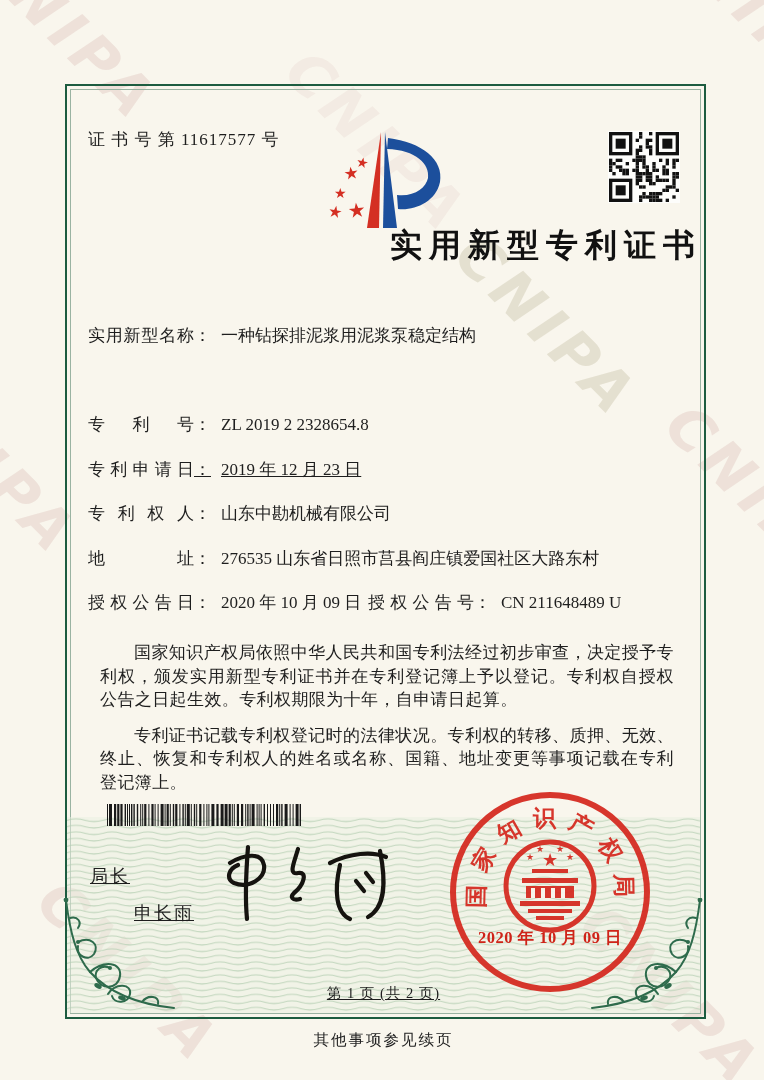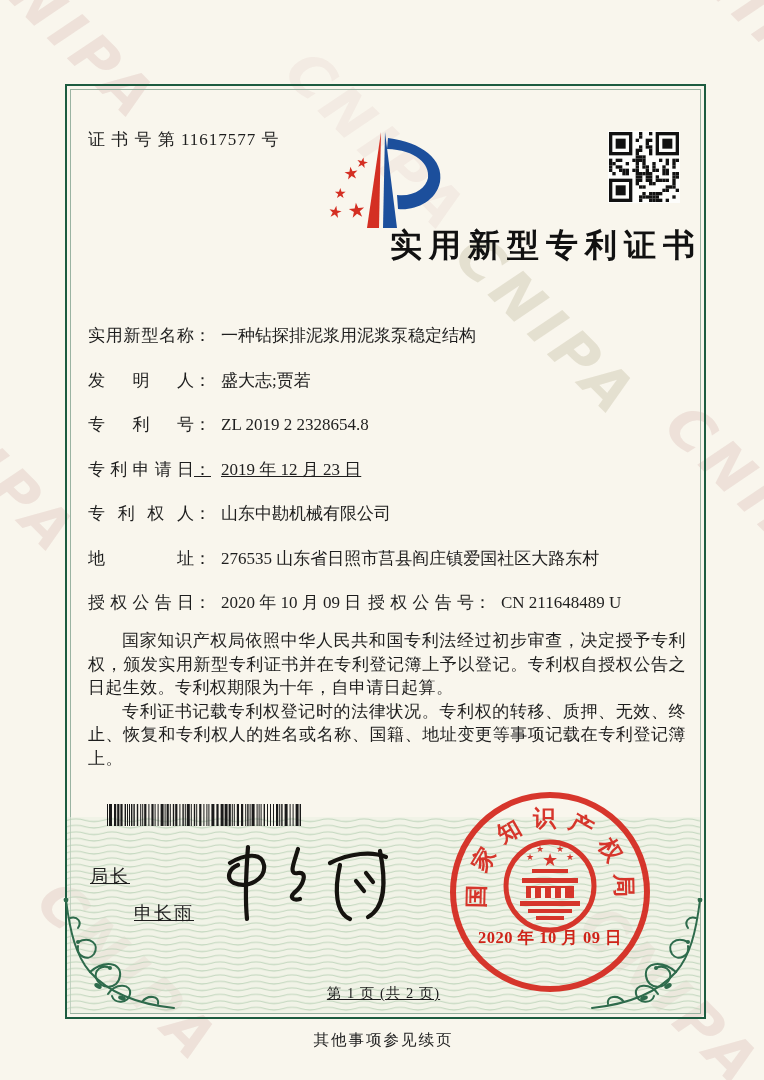--- a/index.html
+++ b/index.html
@@ -55,21 +55,21 @@
   }
   .field-value{margin-left:10px;}
   .field-group2{position:absolute;left:280px;top:0;}
 
   
   .body-text{
     position:absolute;left:88px;top:629px;width:598px;z-index:5;
     font-size:17px;line-height:23.6px;letter-spacing:.4px;
     text-align:justify;
   }
-  .body-text p{margin:0;text-indent:2em;font-family:Liberation Serif, serif;}
+  .body-text p{margin:12px;text-indent:2em;font-family:Liberation Serif, serif;}
 
   
   .wave-band{position:absolute;left:67px;top:817px;z-index:3;}
   .barcode{position:absolute;left:107px;top:804px;z-index:6;}
   .ornament{position:absolute;z-index:7;}
   .ornament.bl{left:52px;top:898px;}
   .ornament.br{right:50px;top:898px;transform:scaleX(-1);}
 
   .signer{position:absolute;left:90px;top:864px;z-index:6;font-size:18px;letter-spacing:2px;text-decoration:underline;}
   .signer .name{margin-top:13px;margin-left:44px;}
@@ -258,23 +258,20 @@
       <rect x="0" y="46.66666666666667" width="23.333333333333336" height="23.333333333333336" fill="#111"></rect>
       <rect x="3.3333333333333335" y="50" width="16.666666666666668" height="16.666666666666668" fill="#fdfdfb"></rect>
       <rect x="6.666666666666667" y="53.333333333333336" width="10" height="10" fill="#111"></rect>
     </svg>
 
   <div class="title">实用新型专利证书</div>
 
   <div class="field-row" style="top:324px;">
     <span class="field-label">实用新型名称</span><span>：</span><span class="field-value">一种钻探排泥浆用泥浆泵稳定结构</span>
   </div>
-  <div class="field-row" style="top:369px;">
-    <span class="field-label">发明人</span><span>：</span><span class="field-value">盛大志;贾若</span>
-  </div>
   <div class="field-row" style="top:413px;">
     <span class="field-label">专利号</span><span>：</span><span class="field-value">ZL 2019 2 2328654.8</span>
   </div>
   <div class="field-row" style="top:458px;text-decoration:underline;">
     <span class="field-label">专利申请日</span><span>：</span><span class="field-value">2019 年 12 月 23 日</span>
   </div>
   <div class="field-row" style="top:502px;">
     <span class="field-label">专利权人</span><span>：</span><span class="field-value">山东中勘机械有限公司</span>
   </div>
   <div class="field-row" style="top:547px;">

